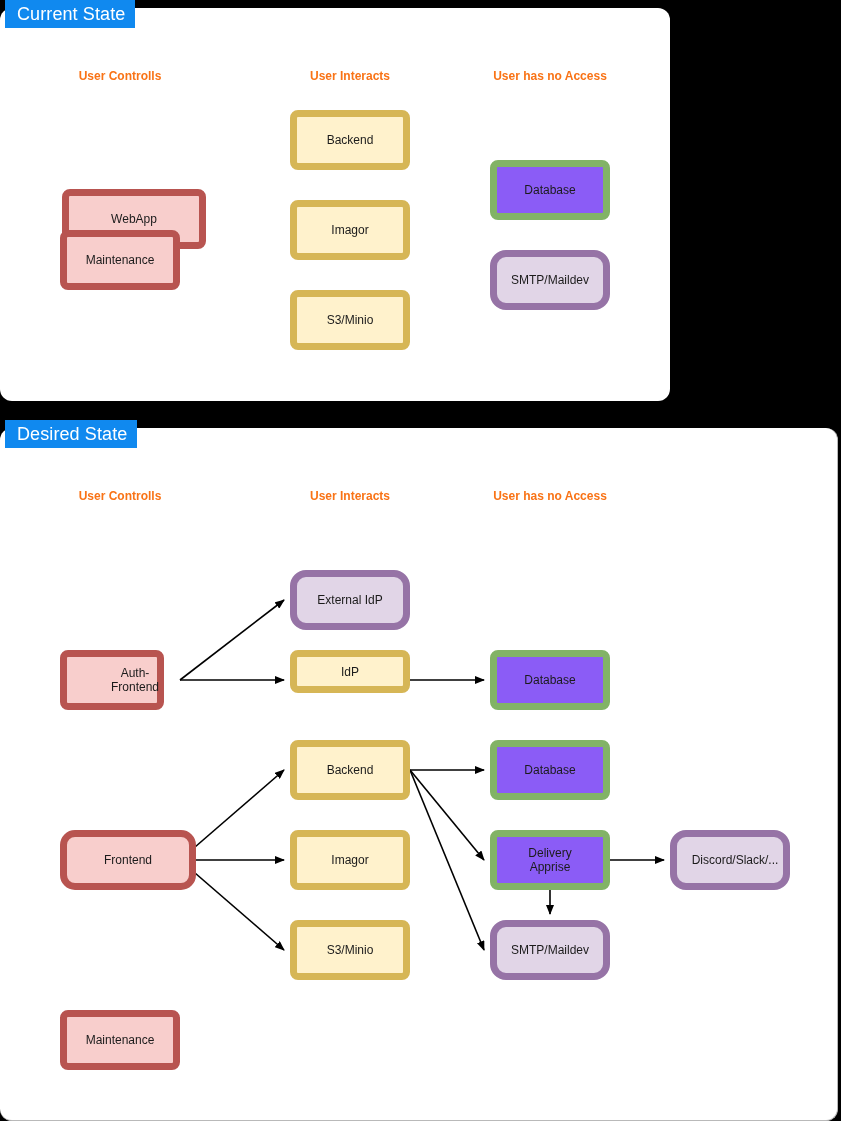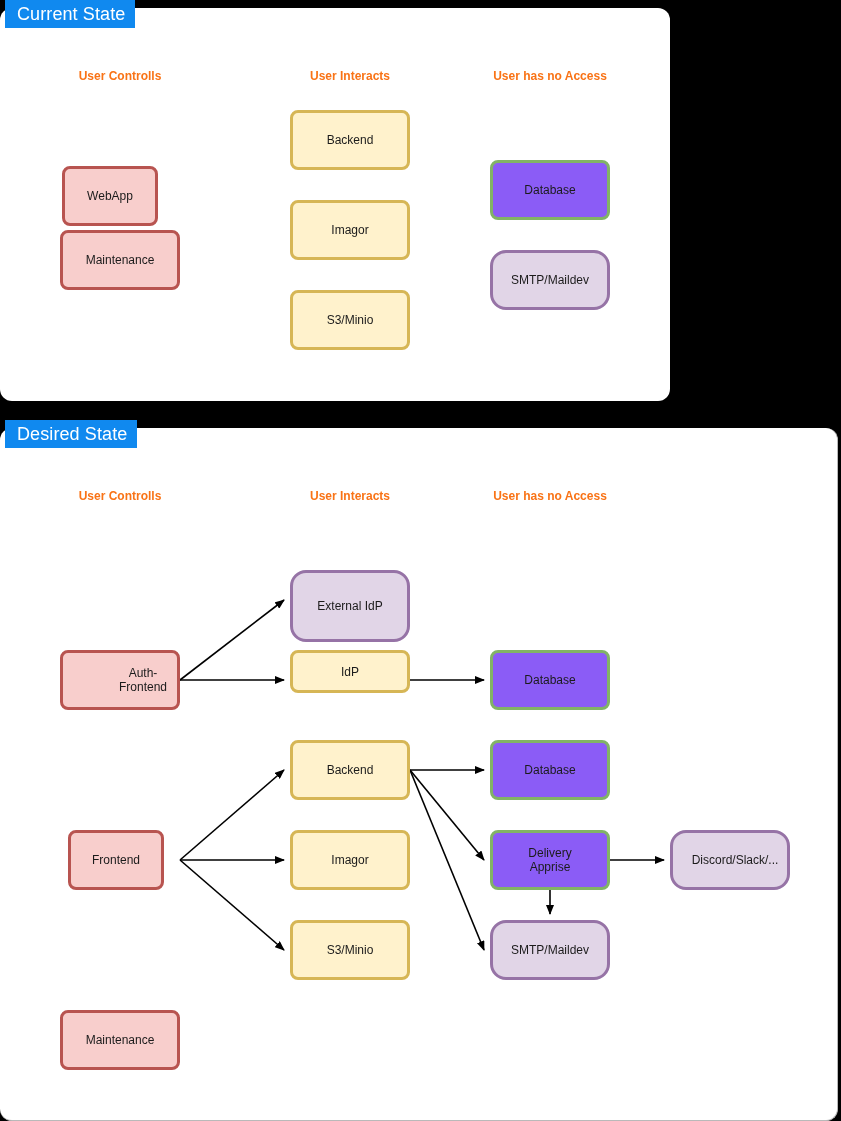--- a/index.html
+++ b/index.html
@@ -64,21 +64,21 @@
     color: #f97316;
     text-align: center;
     white-space: nowrap;
     transform: translateX(-50%);
   }
 
   
   .node {
     position: absolute;
     border-radius: 8px;
-    border: 3px solid #3b82f6;
+    border: 7px solid #3b82f6;
     display: flex;
     align-items: center;
     justify-content: center;
     text-align: center;
     font-size: 12px;
     color: #1b1b1b;
     line-height: 14px;
     padding: 2px;
     z-index: 5;
   }
@@ -132,54 +132,54 @@
       <line x1="180" y1="860" x2="284" y2="950" stroke="#000000" stroke-width="1.6" marker-end="url(#arrowhead)"></line>
       <line x1="410" y1="770" x2="484" y2="770" stroke="#000000" stroke-width="1.6" marker-end="url(#arrowhead)"></line>
       <line x1="410" y1="770" x2="484" y2="860" stroke="#000000" stroke-width="1.6" marker-end="url(#arrowhead)"></line>
       <line x1="410" y1="770" x2="484" y2="950" stroke="#000000" stroke-width="1.6" marker-end="url(#arrowhead)"></line>
       <line x1="610" y1="860" x2="664" y2="860" stroke="#000000" stroke-width="1.6" marker-end="url(#arrowhead)"></line>
       <line x1="550" y1="890" x2="550" y2="914" stroke="#000000" stroke-width="1.6" marker-end="url(#arrowhead)"></line>
     </g>
 </svg>
 
 <div id="node-layer">
-    <div class="node fill-red" style="left: 62px; top: 166px; width: 96px; height: 60px;">
+    <div class="node fill-red" style="left: 62px; top: 189px; width: 144px; height: 60px;">
       <span class="nlabel">WebApp</span>
     </div>
     <div class="node fill-red" style="left: 60px; top: 230px; width: 120px; height: 60px;">
       <span class="nlabel">Maintenance</span>
     </div>
     <div class="node fill-yellow" style="left: 290px; top: 110px; width: 120px; height: 60px;">
       <span class="nlabel">Backend</span>
     </div>
     <div class="node fill-yellow" style="left: 290px; top: 200px; width: 120px; height: 60px;">
       <span class="nlabel">Imagor</span>
     </div>
     <div class="node fill-yellow" style="left: 290px; top: 290px; width: 120px; height: 60px;">
       <span class="nlabel">S3/Minio</span>
     </div>
     <div class="node fill-green" style="left: 490px; top: 160px; width: 120px; height: 60px;">
       <span class="nlabel">Database</span>
     </div>
     <div class="node fill-purple" style="left: 490px; top: 250px; width: 120px; height: 60px;">
       <span class="nlabel">SMTP/Maildev</span>
     </div>
-    <div class="node fill-red" style="left: 60px; top: 650px; width: 120px; height: 60px; padding-left: 48px;">
+    <div class="node fill-red" style="left: 60px; top: 650px; width: 104px; height: 60px; padding-left: 48px;">
       <span class="nlabel">Auth-Frontend</span>
     </div>
-    <div class="node fill-purple" style="left: 290px; top: 570px; width: 120px; height: 72px;">
+    <div class="node fill-purple" style="left: 290px; top: 570px; width: 120px; height: 60px;">
       <span class="nlabel">External IdP</span>
     </div>
     <div class="node fill-yellow" style="left: 290px; top: 650px; width: 120px; height: 43px;">
       <span class="nlabel">IdP</span>
     </div>
     <div class="node fill-green" style="left: 490px; top: 650px; width: 120px; height: 60px;">
       <span class="nlabel">Database</span>
     </div>
-    <div class="node fill-red" style="left: 68px; top: 830px; width: 96px; height: 60px;">
+    <div class="node fill-red" style="left: 60px; top: 830px; width: 136px; height: 60px; border-radius: 15px;">
       <span class="nlabel">Frontend</span>
     </div>
     <div class="node fill-yellow" style="left: 290px; top: 740px; width: 120px; height: 60px;">
       <span class="nlabel">Backend</span>
     </div>
     <div class="node fill-yellow" style="left: 290px; top: 830px; width: 120px; height: 60px;">
       <span class="nlabel">Imagor</span>
     </div>
     <div class="node fill-yellow" style="left: 290px; top: 920px; width: 120px; height: 60px;">
       <span class="nlabel">S3/Minio</span>

